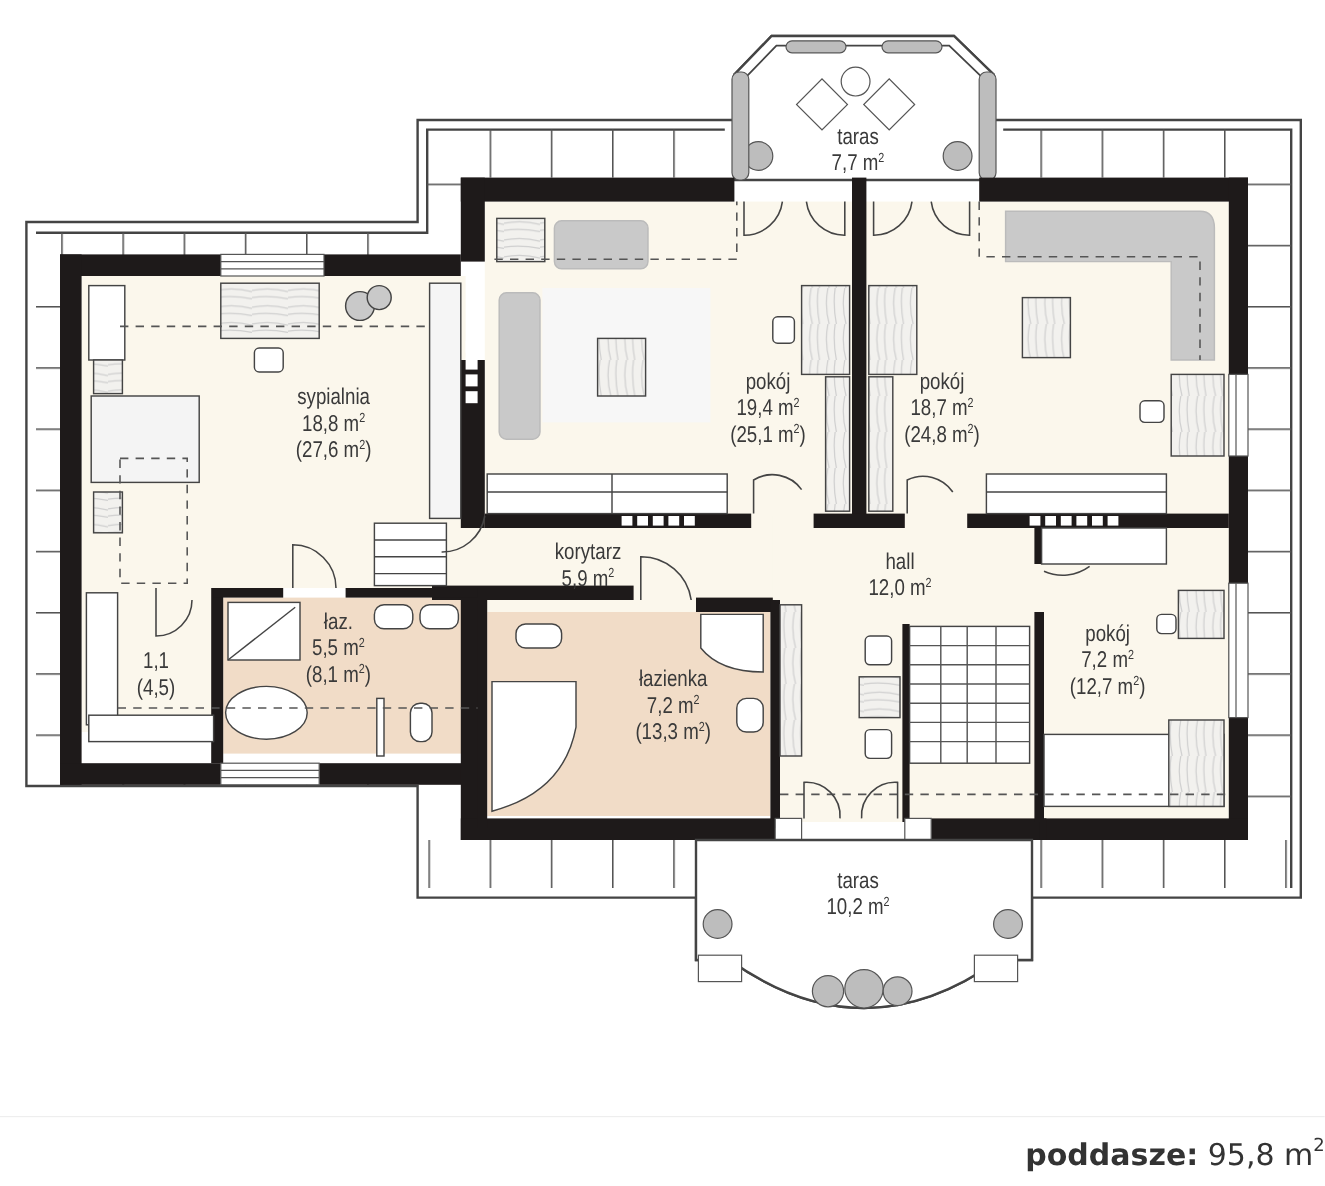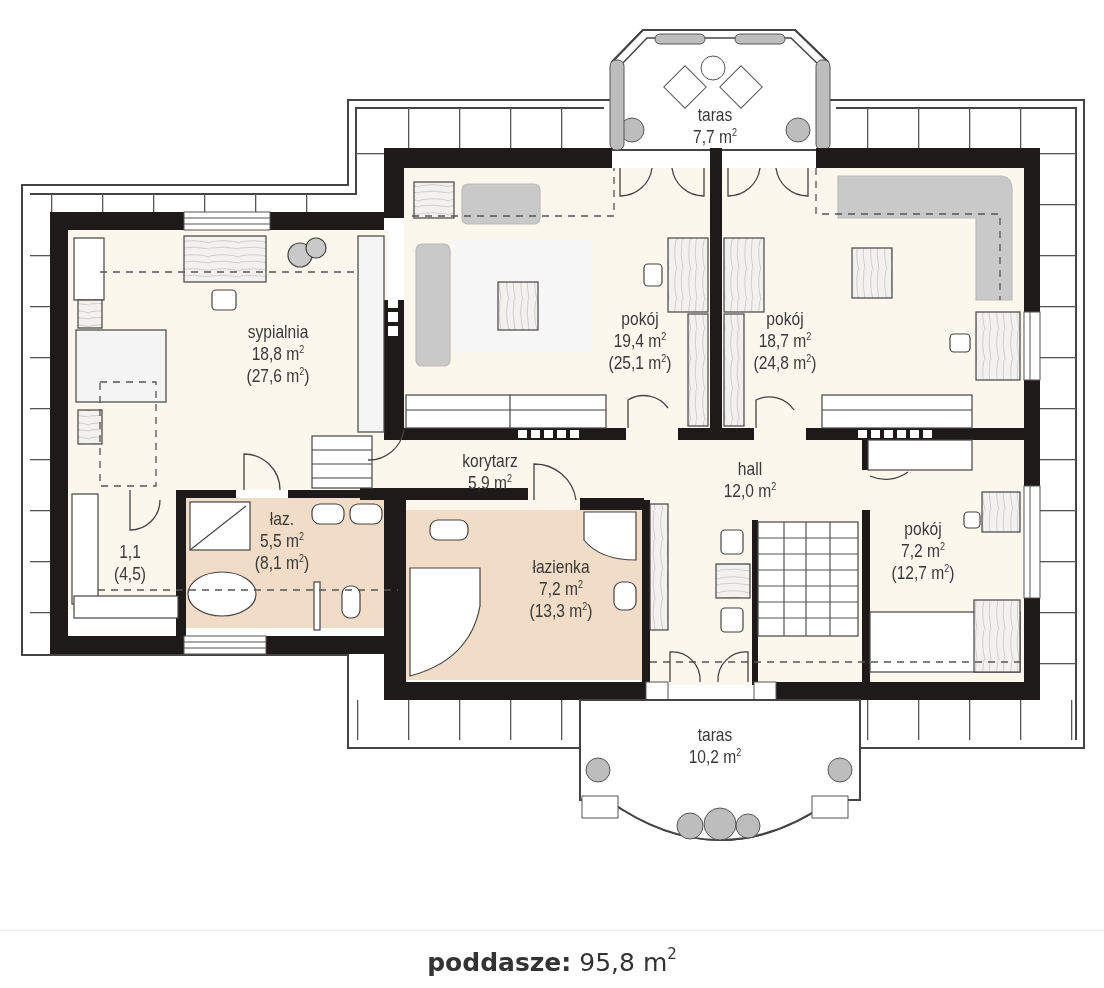--- a/index.html
+++ b/index.html
@@ -1,21 +1,21 @@
 <!DOCTYPE html>
 <html><head>
 <meta charset="utf-8">
 <style>
   html,body{margin:0;padding:0;background:#ffffff;}
   body{width:1104px;height:988px;position:relative;overflow:hidden;font-family:"Liberation Sans",sans-serif;}
   #plan{position:absolute;left:0;top:0;width:1104px;height:930px;}
   .lbl{position:absolute;text-align:center;color:#3a3a3a;font-family:"Liberation Sans",sans-serif;font-size:19px;line-height:22px;transform:scaleX(0.82);transform-origin:center top;white-space:nowrap;}
   .lbl sup{font-size:11px;vertical-align:7px;line-height:0;}
   .lbl span{display:block;}
-  #footer{position:absolute;left:0;top:948px;width:1104px;text-align:center;font-family:"DejaVu Sans",sans-serif;font-size:25px;color:#333;}
+  #footer{position:absolute;left:0;top:948px;width:1104px;text-align:right;font-family:"DejaVu Sans",sans-serif;font-size:25px;color:#333;}
   #footer b{font-weight:bold;}
   #footer sup{font-size:15px;vertical-align:12px;line-height:0;}
   .hr{position:absolute;left:0;top:930px;width:1104px;height:1px;background:#eeeeee;}
 </style>
 </head>
 <body>
 
 <svg id="plan" viewBox="0 0 1104 930" xmlns="http://www.w3.org/2000/svg">
   <defs>
     <pattern id="roofV" width="51" height="10" patternUnits="userSpaceOnUse">

